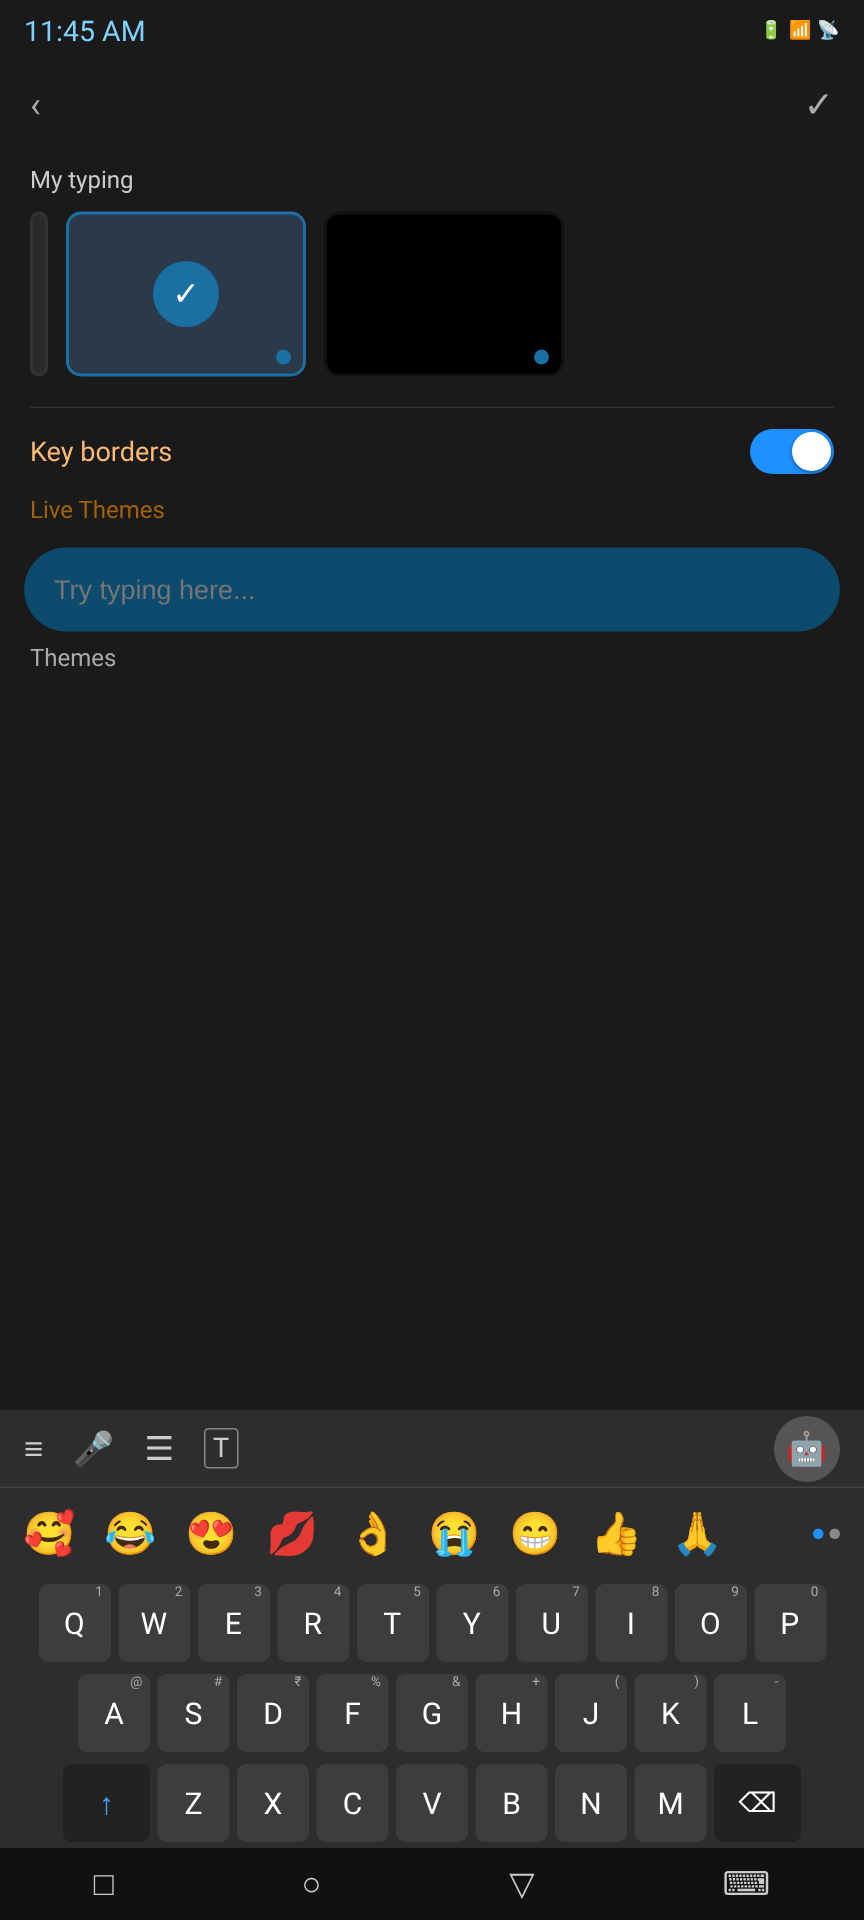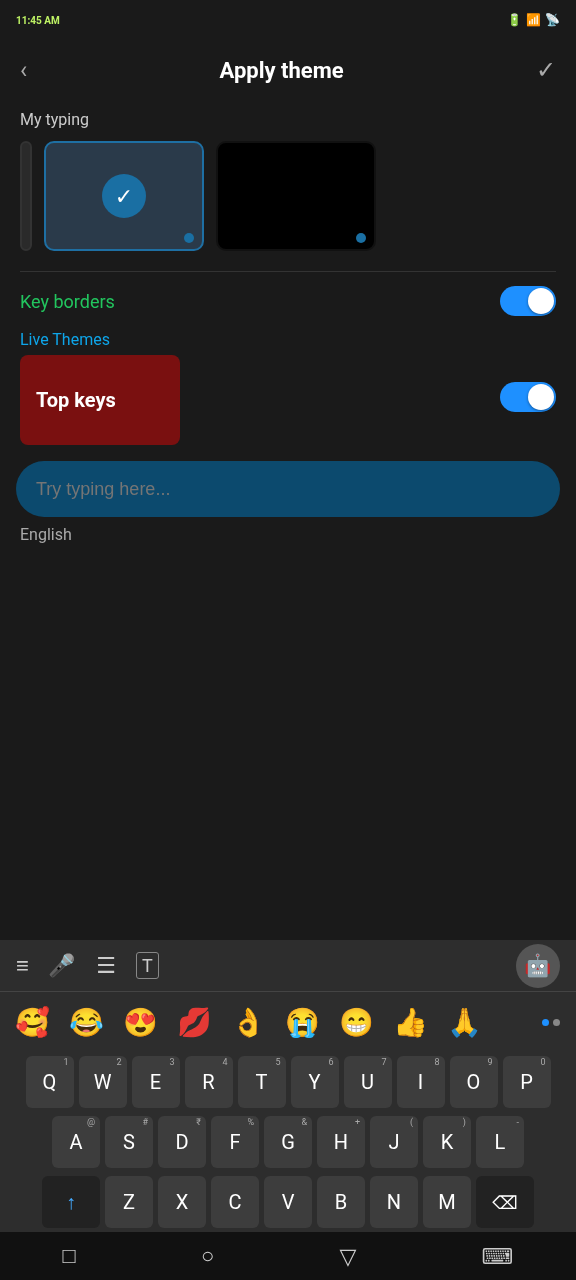--- a/index.html
+++ b/index.html
@@ -17,23 +17,23 @@
     
     .status-bar {
       height: 40px;
       background: #1a1a1a;
       display: flex;
       align-items: center;
       justify-content: space-between;
       padding: 0 16px;
     }
     .status-time {
-      font-size: 10px;
-      font-weight: 700;
-      color: #bef264;
+      font-size: 19px;
+      font-weight: 400;
+      color: #7dd3fc;
     }
     .status-icons {
       display: flex;
       align-items: center;
       gap: 4px;
     }
     .status-icon {
       font-size: 12px;
       color: #fff;
     }
@@ -123,25 +123,25 @@
       background: #1a6fa3;
     }
     .setting-row {
       display: flex;
       align-items: center;
       justify-content: space-between;
       padding: 14px 0;
     }
     .setting-label {
       font-size: 18px;
-      color: #22c55e;
+      color: #fdba74;
     }
     .live-themes-label {
       font-size: 16px;
-      color: #0ea5e9;
+      color: #a16207;
       margin-bottom: 6px;
     }
 
     
     .toggle {
       width: 56px;
       height: 30px;
       border-radius: 15px;
       background: #1e90ff;
       position: relative;
@@ -433,21 +433,20 @@
   <span class="status-time">11:45 AM</span>
   <div class="status-icons">
     <span class="status-icon">🔋</span>
     <span class="status-icon">📶</span>
     <span class="status-icon">📡</span>
   </div>
 </div>
 
 <div class="header">
   <span class="header-back">‹</span>
-  <span class="header-title">Apply theme</span>
   <span class="header-check">✓</span>
 </div>
 
 <div class="content">
 
   <div class="section-label">My typing</div>
 
   <div class="themes-row">
 
     <div class="theme-thumb theme-thumb-dark" style="width:12px; background:#2a2a2a; position:relative;">
@@ -466,37 +465,29 @@
   <div class="divider"></div>
   <div class="setting-row">
     <span class="setting-label">Key borders</span>
     <div class="toggle">
       <div class="toggle-knob"></div>
     </div>
   </div>
 
   <div>
     <span class="live-themes-label">Live Themes</span>
-    <div class="top-keys-section">
-      <div class="top-keys-card">
-        <span class="top-keys-label">Top keys</span>
-      </div>
-      <div class="toggle">
-        <div class="toggle-knob"></div>
-      </div>
-    </div>
   </div>
 
 </div>
 
 <div class="text-input-bar">
   <input class="text-input-field" type="text" placeholder="Try typing here..." style="">
 </div>
 
-<div class="popular-label">English</div>
+<div class="popular-label">Themes</div>
 
 <div class="keyboard">
 
   <div class="kb-toolbar">
     <div class="kb-toolbar-left">
       <span class="kb-tool-icon">≡</span>
       <span class="kb-tool-icon">🎤</span>
       <span class="kb-tool-icon">☰</span>
       <span class="kb-tool-icon" style="border:1px solid #888; padding:2px 5px; border-radius:3px; font-size:18px;">T</span>
     </div>

